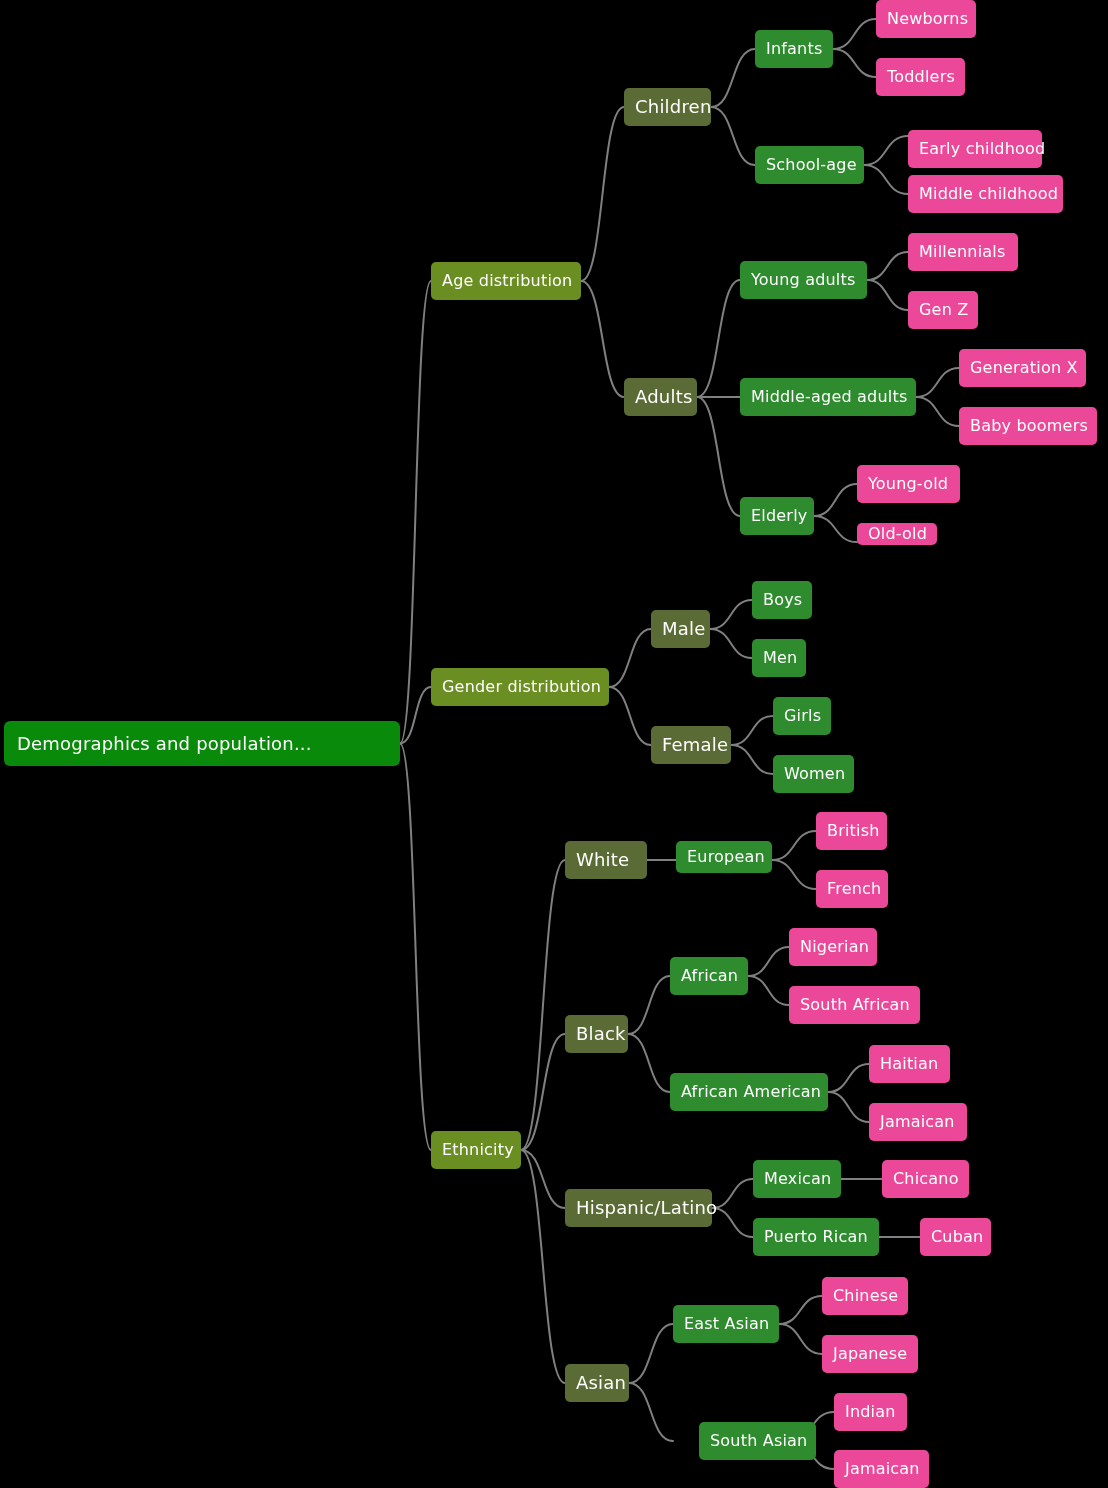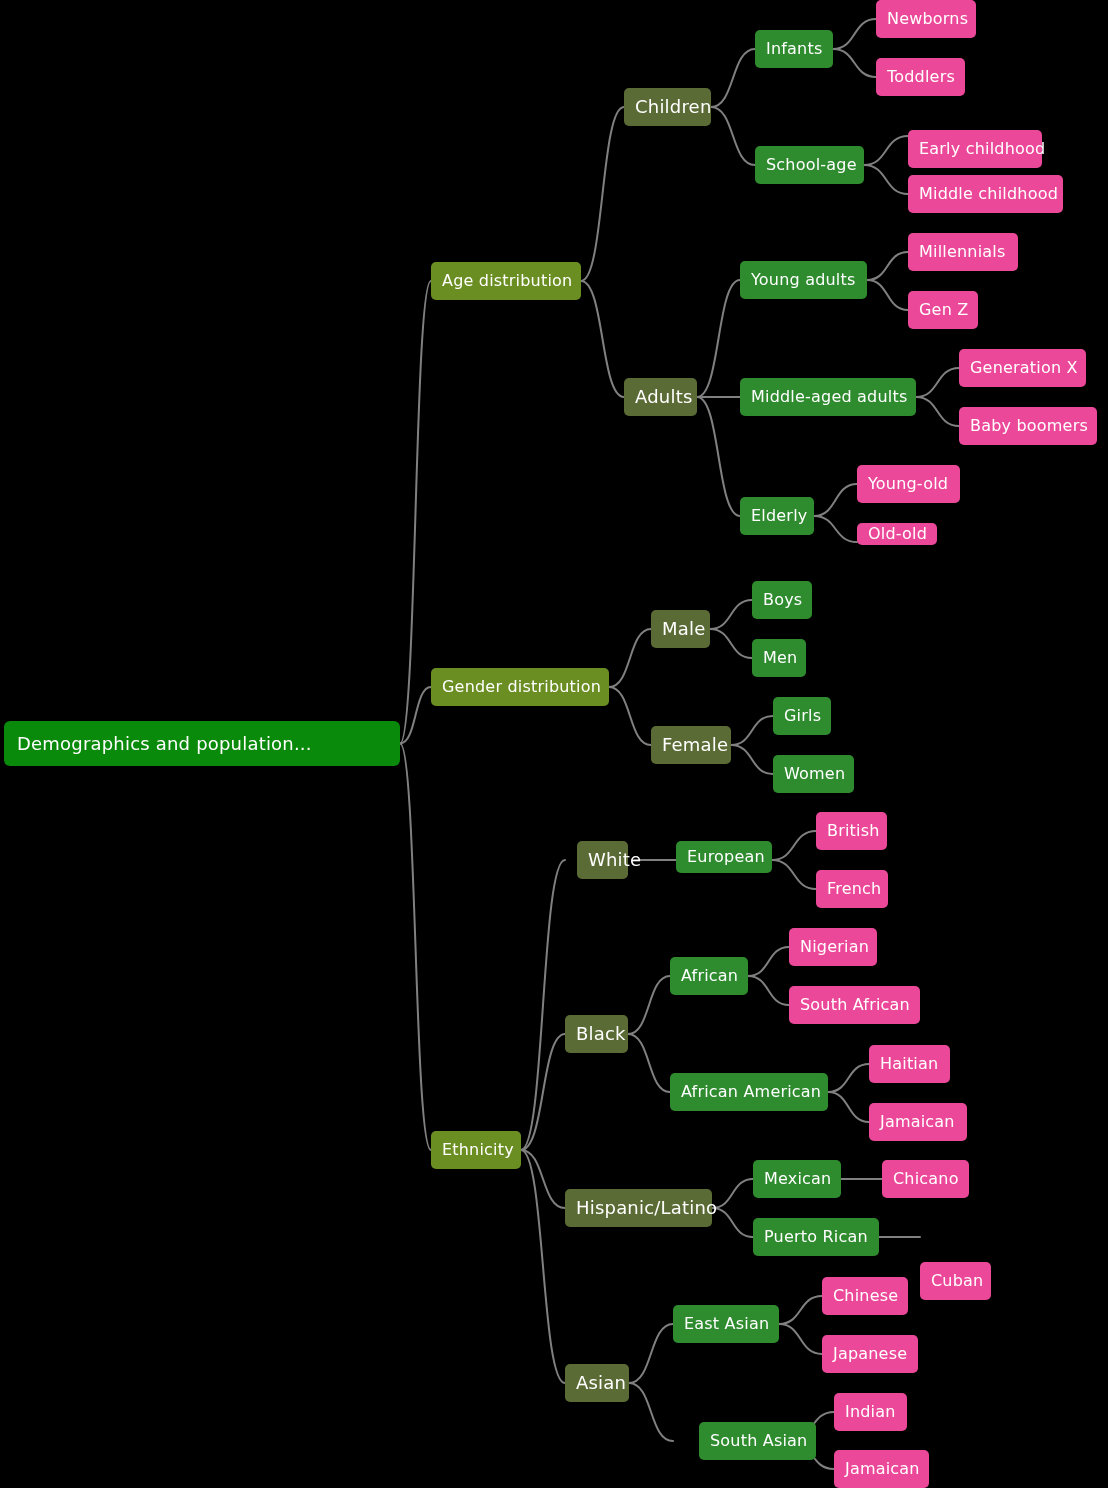--- a/index.html
+++ b/index.html
@@ -179,21 +179,21 @@
       </div>
       <div class="node lvl3" style="left: 773px; top: 697px; width: 58px; height: 38px;">
         <span class="node-label">Girls</span>
       </div>
       <div class="node lvl3" style="left: 773px; top: 755px; width: 81px; height: 38px;">
         <span class="node-label">Women</span>
       </div>
       <div class="node lvl1" style="left: 431px; top: 1131px; width: 90px; height: 38px;">
         <span class="node-label">Ethnicity</span>
       </div>
-      <div class="node lvl2" style="left: 565px; top: 841px; width: 51px; height: 38px; margin-left: 12px;">
+      <div class="node lvl2" style="left: 565px; top: 841px; width: 82px; height: 38px;">
         <span class="node-label">White</span>
       </div>
       <div class="node lvl3" style="left: 676px; top: 841px; width: 96px; height: 32px;">
         <span class="node-label">European</span>
       </div>
       <div class="node lvl4" style="left: 816px; top: 812px; width: 71px; height: 38px;">
         <span class="node-label">British</span>
       </div>
       <div class="node lvl4" style="left: 816px; top: 870px; width: 72px; height: 38px;">
         <span class="node-label">French</span>
@@ -224,21 +224,21 @@
       </div>
       <div class="node lvl3" style="left: 753px; top: 1160px; width: 88px; height: 38px;">
         <span class="node-label">Mexican</span>
       </div>
       <div class="node lvl4" style="left: 882px; top: 1160px; width: 87px; height: 38px;">
         <span class="node-label">Chicano</span>
       </div>
       <div class="node lvl3" style="left: 753px; top: 1218px; width: 126px; height: 38px;">
         <span class="node-label">Puerto Rican</span>
       </div>
-      <div class="node lvl4" style="left: 920px; top: 1218px; width: 71px; height: 38px; margin-top: 44px;">
+      <div class="node lvl4" style="left: 920px; top: 1218px; width: 71px; height: 38px;">
         <span class="node-label">Cuban</span>
       </div>
       <div class="node lvl2" style="left: 565px; top: 1364px; width: 64px; height: 38px;">
         <span class="node-label">Asian</span>
       </div>
       <div class="node lvl3" style="left: 673px; top: 1305px; width: 106px; height: 38px; text-align: center;">
         <span class="node-label">East Asian</span>
       </div>
       <div class="node lvl4" style="left: 822px; top: 1277px; width: 86px; height: 38px;">
         <span class="node-label">Chinese</span>

